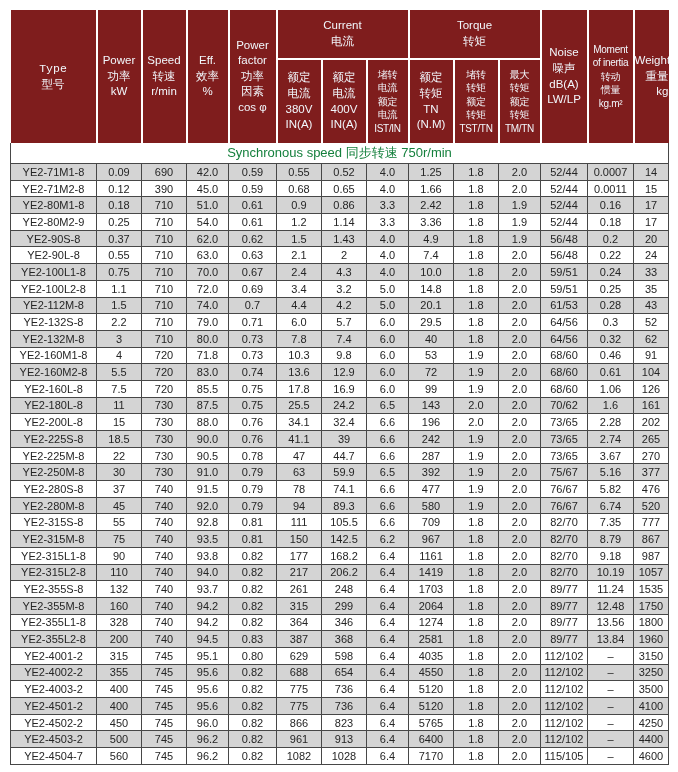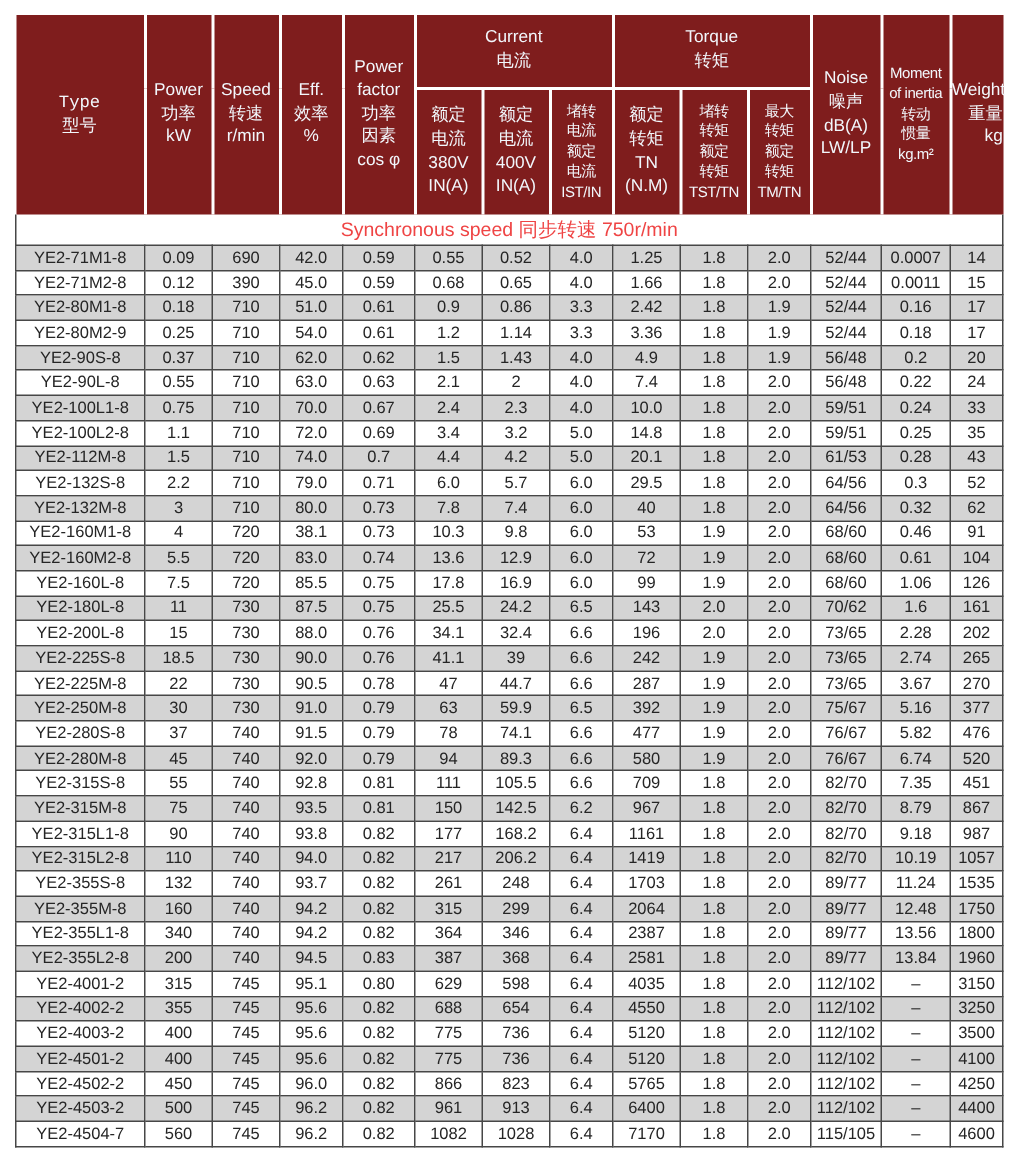--- a/index.html
+++ b/index.html
@@ -41,21 +41,21 @@
   thead th.edge-right  { border-right: none; text-align: right; }
   thead th.edge-top    { border-top: none; }
   thead th.edge-bottom { border-bottom: none; }
   thead th.tight { font-size: 10px; letter-spacing: -0.3px; }
   
   td.sync-row {
     height: 20px;
     text-align: center;
     vertical-align: middle;
     font-size: 13px;
-    color: #ef4444;
+    color: #15803d;
     background: #ffffff;
     border: 1px solid #474747;
     border-top: none;
     padding: 0;
   }
   
   tbody td {
     height: 15.7px;
     text-align: center;
     vertical-align: middle;
@@ -255,21 +255,21 @@
           <td>0.22</td>
           <td>24</td>
         </tr>
         <tr class="alt">
           <td>YE2-100L1-8</td>
           <td>0.75</td>
           <td>710</td>
           <td>70.0</td>
           <td>0.67</td>
           <td>2.4</td>
-          <td>2.3</td>
+          <td>4.3</td>
           <td>4.0</td>
           <td>10.0</td>
           <td>1.8</td>
           <td>2.0</td>
           <td>59/51</td>
           <td>0.24</td>
           <td>33</td>
         </tr>
         <tr>
           <td>YE2-100L2-8</td>
@@ -332,21 +332,21 @@
           <td>1.8</td>
           <td>2.0</td>
           <td>64/56</td>
           <td>0.32</td>
           <td>62</td>
         </tr>
         <tr>
           <td>YE2-160M1-8</td>
           <td>4</td>
           <td>720</td>
-          <td>38.1</td>
+          <td>71.8</td>
           <td>0.73</td>
           <td>10.3</td>
           <td>9.8</td>
           <td>6.0</td>
           <td>53</td>
           <td>1.9</td>
           <td>2.0</td>
           <td>68/60</td>
           <td>0.46</td>
           <td>91</td>
@@ -502,21 +502,21 @@
           <td>92.8</td>
           <td>0.81</td>
           <td>111</td>
           <td>105.5</td>
           <td>6.6</td>
           <td>709</td>
           <td>1.8</td>
           <td>2.0</td>
           <td>82/70</td>
           <td>7.35</td>
-          <td>451</td>
+          <td>777</td>
         </tr>
         <tr class="alt">
           <td>YE2-315M-8</td>
           <td>75</td>
           <td>740</td>
           <td>93.5</td>
           <td>0.81</td>
           <td>150</td>
           <td>142.5</td>
           <td>6.2</td>
@@ -586,28 +586,28 @@
           <td>6.4</td>
           <td>2064</td>
           <td>1.8</td>
           <td>2.0</td>
           <td>89/77</td>
           <td>12.48</td>
           <td>1750</td>
         </tr>
         <tr>
           <td>YE2-355L1-8</td>
-          <td>340</td>
+          <td>328</td>
           <td>740</td>
           <td>94.2</td>
           <td>0.82</td>
           <td>364</td>
           <td>346</td>
           <td>6.4</td>
-          <td>2387</td>
+          <td>1274</td>
           <td>1.8</td>
           <td>2.0</td>
           <td>89/77</td>
           <td>13.56</td>
           <td>1800</td>
         </tr>
         <tr class="alt">
           <td>YE2-355L2-8</td>
           <td>200</td>
           <td>740</td>

